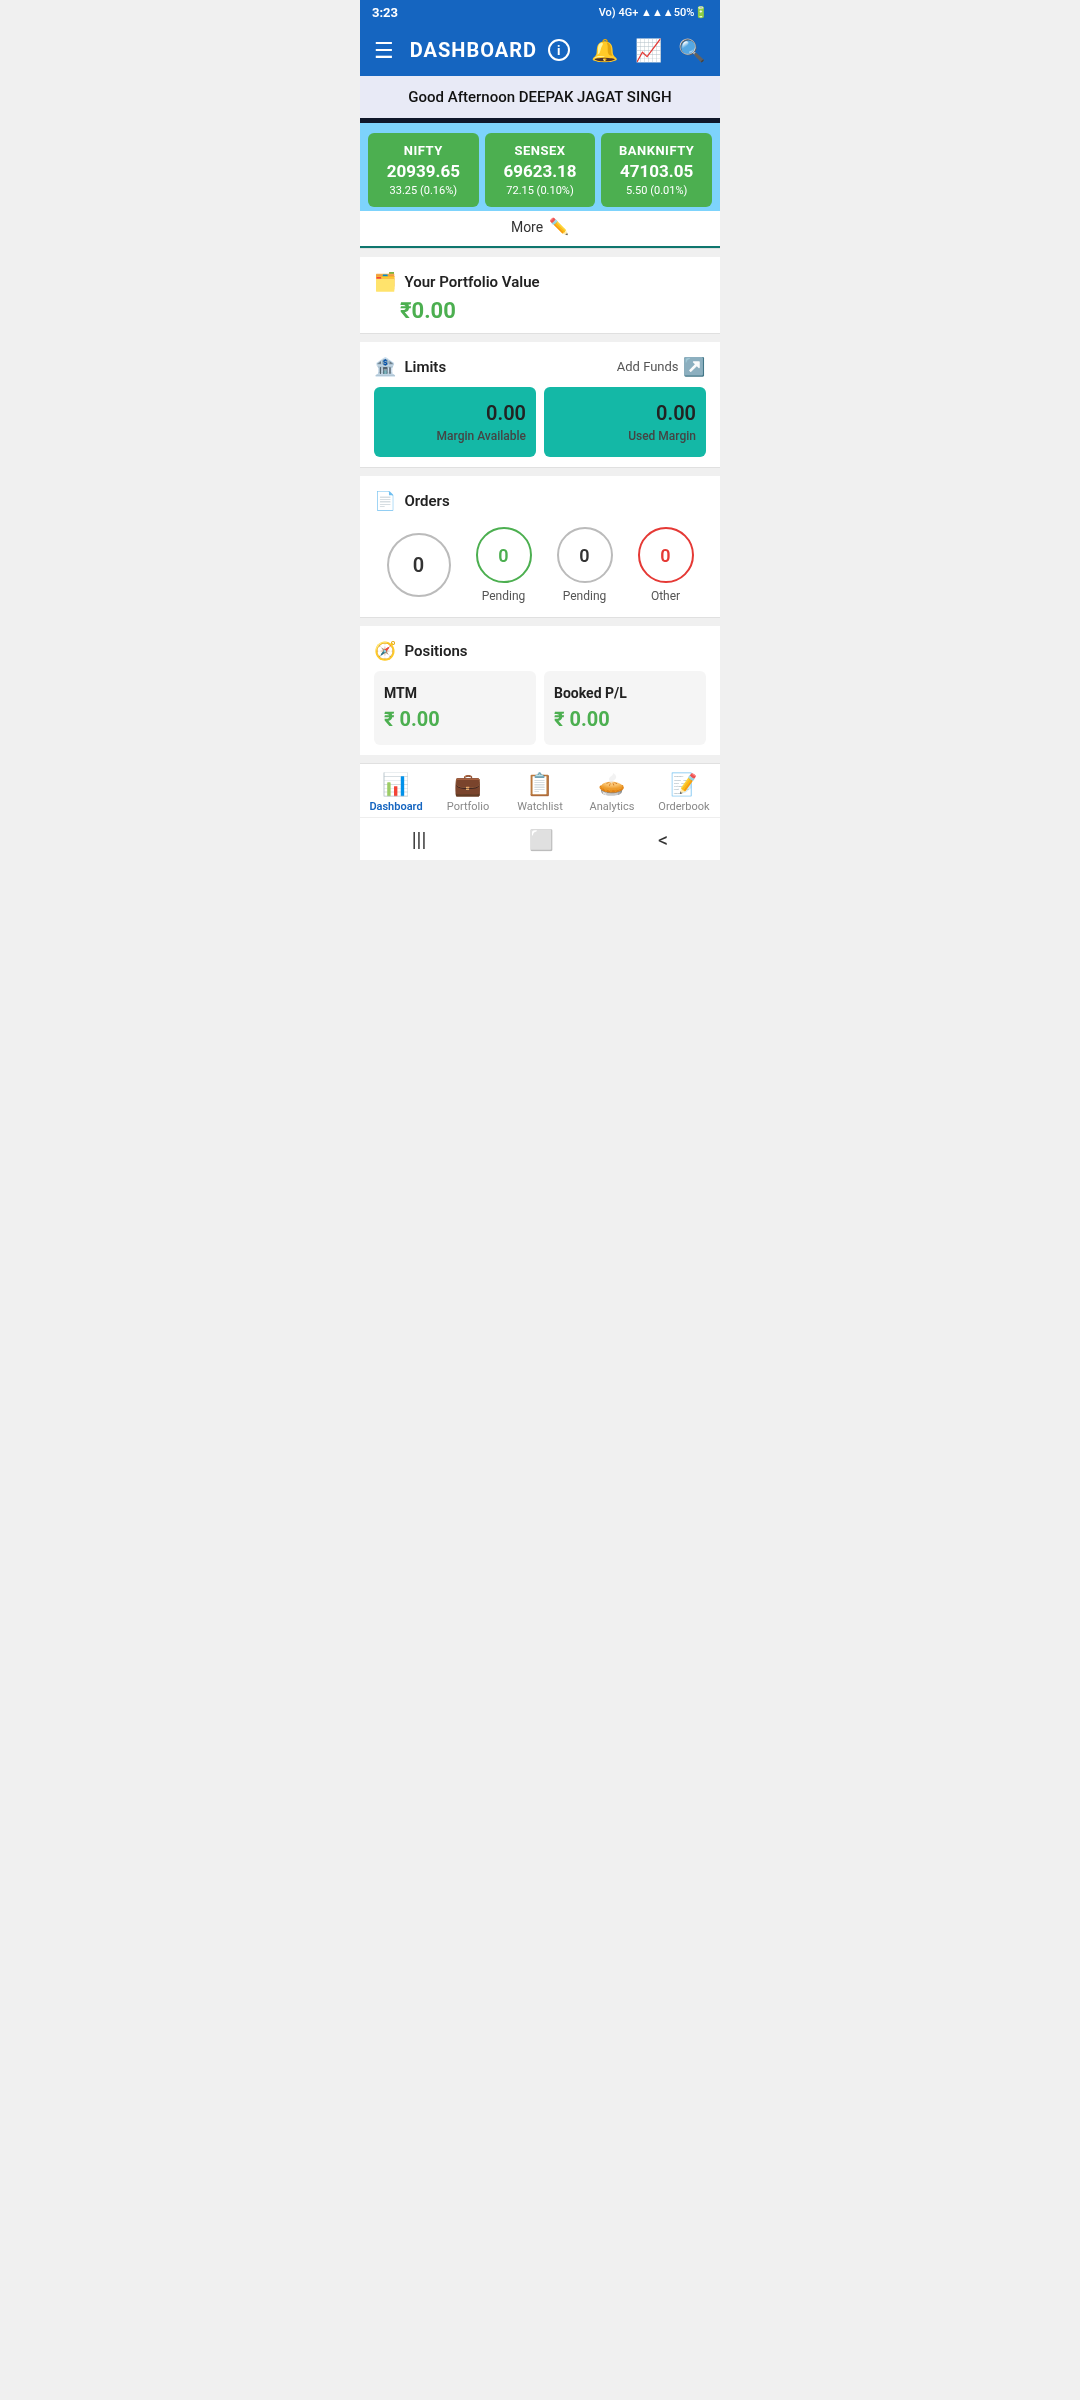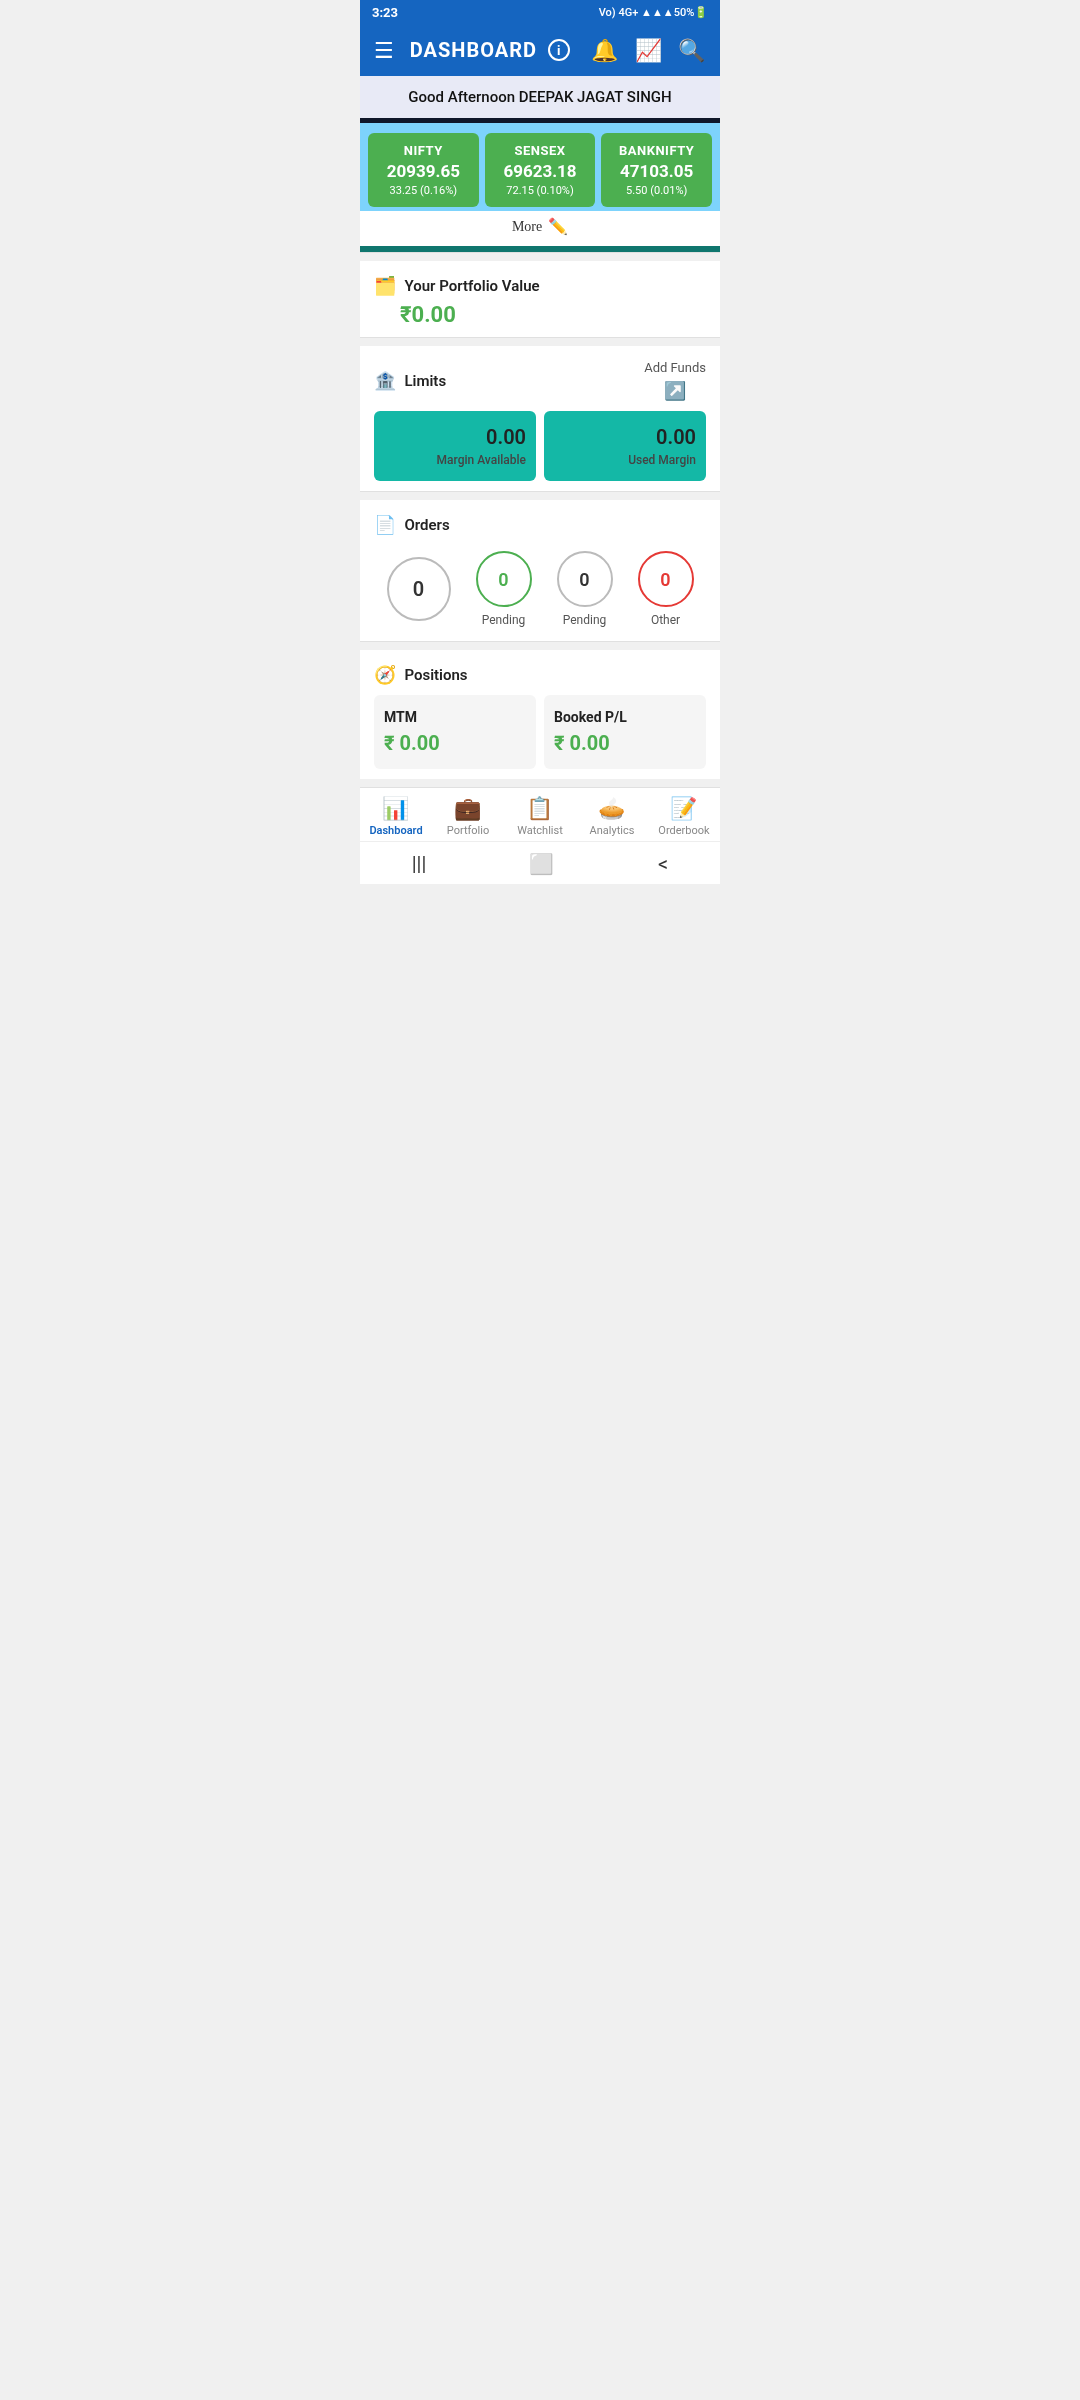--- a/index.html
+++ b/index.html
@@ -79,22 +79,21 @@
     .market-card .mkt-change { font-size: 11px; }
 
     
     .more-row {
       background: white;
       display: flex;
       align-items: center;
       justify-content: center;
       padding: 6px 0 10px;
       gap: 6px;
-      border-bottom: 6px solid #0f766e;
-      font-family: Liberation Serif, serif;
+      border-bottom: 2px solid #0f766e;
     }
     .more-row .more-text { font-size: 14px; color: #333; }
     .more-row .edit-icon { font-size: 16px; color: #333; }
 
     
     .section {
       background: white;
       margin-top: 8px;
       padding: 14px 14px 10px;
     }
@@ -125,21 +124,20 @@
       justify-content: space-between;
       margin-bottom: 10px;
     }
     .add-funds-btn {
       display: flex;
       align-items: center;
       gap: 5px;
       color: #555;
       font-size: 13px;
       cursor: pointer;
-      flex-direction: column;
     }
     .add-funds-btn .add-icon { font-size: 18px; }
     .limits-cards {
       display: flex;
       gap: 8px;
     }
     .limit-card {
       flex: 1;
       background: #14b8a6;
       border-radius: 6px;

